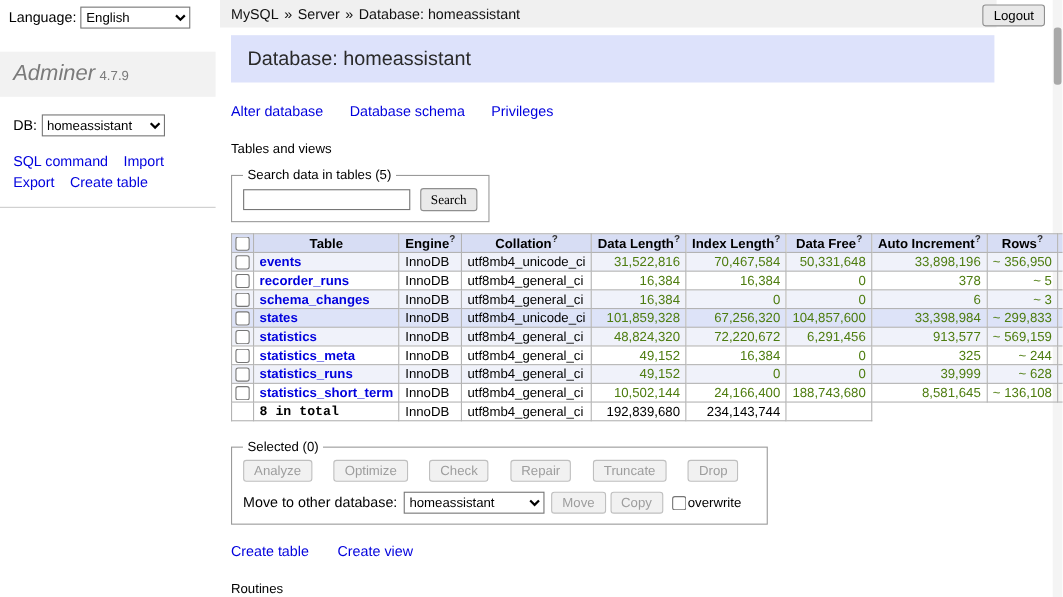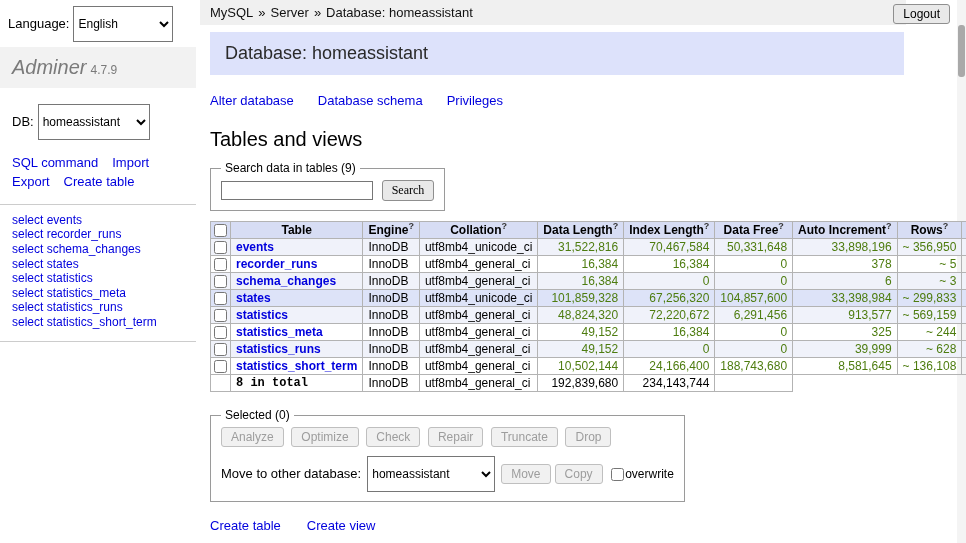--- a/index.html
+++ b/index.html
@@ -5,21 +5,21 @@
   * { box-sizing: border-box; }
   html,body { margin:0; padding:0; }
   body {
     width:966px; height:543px; overflow:hidden; position:relative;
     background:#fff; color:#000;
     font-family:"Liberation Sans", sans-serif; font-size:13px;
   }
   a { color:#0000dd; text-decoration:none; cursor:pointer; }
   select {
     font-family:"Liberation Sans", sans-serif; font-size:12px;
-    border:1px solid #767676; background:#fff; height:36px;
+    border:1px solid #767676; background:#fff; height:20px;
   }
   button {
     font-family:"Liberation Sans", sans-serif; font-size:12px;
     background:#e9e9e9; border:1px solid #8f8f8f; border-radius:3px;
     padding:2px 9px; color:#000; cursor:pointer;
   }
   button:disabled { color:#9d9d9d; border-color:#bfbfbf; background:#f1f1f1; cursor:default; }
 
   
   .lang-bar { position:absolute; top:6px; left:8px; }
@@ -49,21 +49,21 @@
   .table-list a { display:block; font-size:12px; line-height:1.22; }
 
   
   .main { position:absolute; left:210px; top:32px; width:694px; }
   .page-title {
     margin:0; background:#dde2fb; color:#2a2a2a;
     font-size:18px; font-weight:normal; padding:11px 15px;
   }
   .actions { margin:18px 0 1px; }
   .actions a { margin-right:24px; }
-  h3 { font-size:20px; font-weight:normal; margin:20px 0 10px; color:#000; }
+  h3 { font-size:12px; font-weight:normal; margin:20px 0 10px; color:#000; }
 
   fieldset {
     display:inline-block; border:1px solid #9a9a9a; margin:0;
     padding:5px 10px 9px; background:#fff;
   }
   legend { font-size:12px; padding:0 4px; }
   .search-fieldset input[type=text] {
     width:152px; height:19px; border:1px solid #767676; font-size:12px; padding:1px 4px;
     font-family:"Liberation Sans", sans-serif;
   }
@@ -79,21 +79,21 @@
   td.num { text-align:right; }
   td.num a { color:#4d7c0f; }
   tr.alt { background:#f0f2fa; }
   tr.hover-row { background:#dde3f8; }
   tfoot td.name { font-weight:bold;font-family:Liberation Mono, monospace; }
   tfoot td.num { color:#000; }
   input[type=checkbox] { width:13px; height:13px; margin:1px; vertical-align:middle; }
 
   
   .selected-fieldset { margin-top:16px; }
-  .selected-fieldset .btn-row button { margin-right:4px; }
+  .selected-fieldset .btn-row button { margin-right:16px; }
   .move-row { margin-top:9px; font-size:13px; }
   .move-row select { width:128px; margin:0 6px; }
   .move-row button { margin-right:4px; }
   .move-row label { font-size:12px; }
 
   .links-row { margin:16px 0 0; }
   .links-row a { margin-right:26px; }
 </style>
 </head>
 <body>
@@ -116,43 +116,33 @@
   <div class="logo-block">
     <span class="logo">Adminer</span><span class="version">4.7.9</span>
   </div>
   <div class="db-row">
     <span>DB:</span><select><option>homeassistant</option></select>
   </div>
   <div class="sidebar-links">
     <a>SQL command</a><a>Import</a><br>
     <a>Export</a><a>Create table</a>
   </div>
-  <div class="table-list">
-    <a>select events</a>
-    <a>select recorder_runs</a>
-    <a>select schema_changes</a>
-    <a>select states</a>
-    <a>select statistics</a>
-    <a>select statistics_meta</a>
-    <a>select statistics_runs</a>
-    <a>select statistics_short_term</a>
-  </div>
 </div>
 
 <div class="main">
   <h2 class="page-title">Database: homeassistant</h2>
 
   <p class="actions">
     <a>Alter database</a><a>Database schema</a><a>Privileges</a>
   </p>
 
   <h3>Tables and views</h3>
 
   <fieldset class="search-fieldset">
-    <legend>Search data in tables (9)</legend>
+    <legend>Search data in tables (5)</legend>
     <input type="text" style="">
     <button>Search</button>
   </fieldset>
 
   <table>
     <colgroup>
       <col style="width:23px">
         <col style="width:119px">
         <col style="width:44px">
         <col style="width:97px">

